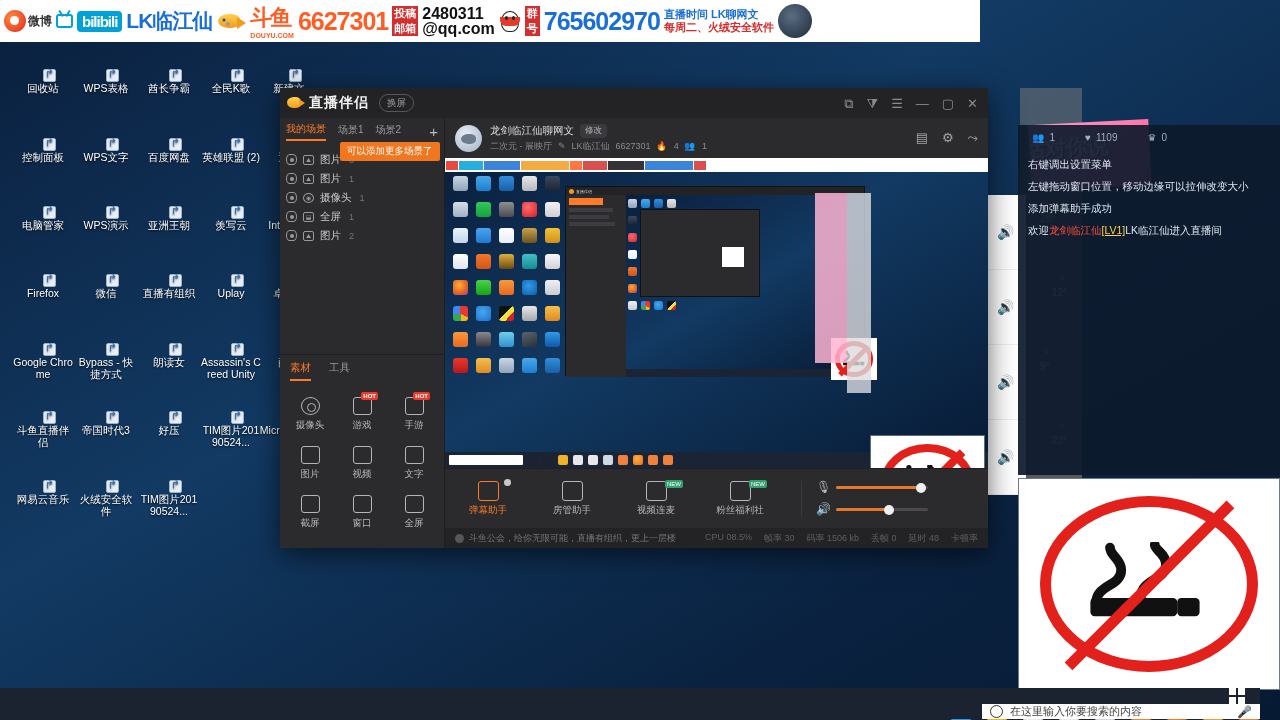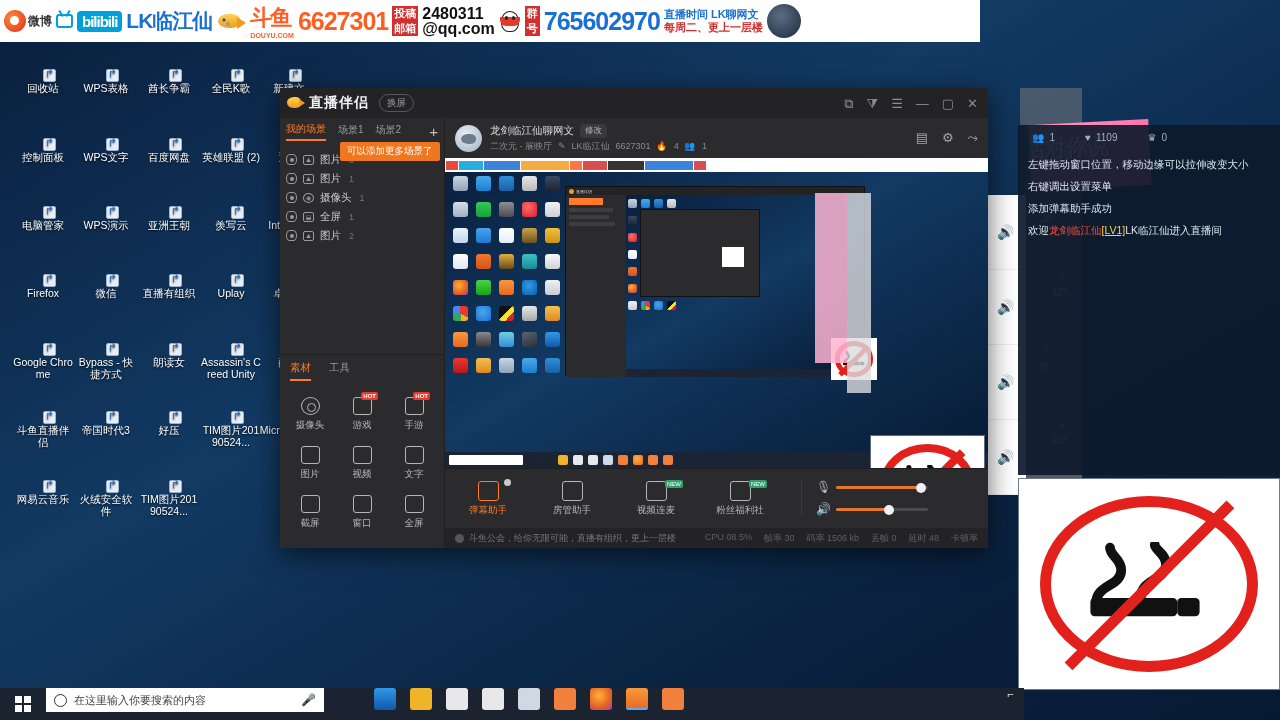--- a/index.html
+++ b/index.html
@@ -168,21 +168,21 @@
   .tpt{position:absolute;width:5px;height:5px;border-radius:50%;background:#e05a6b;}
   .tlb{position:absolute;}
 
   
   #grey{position:absolute;left:1020px;top:88px;width:62px;height:400px;background:rgba(120,120,124,.55);z-index:18;}
 
   
   #bignos{position:absolute;left:1018px;top:478px;width:262px;height:212px;background:#fff;border:1px solid #6c7a8a;z-index:26;}
 
   
-  #taskbar{position:absolute;left:0;bottom:0;width:1024px;height:32px;background:#1b2330;display:flex;align-items:flex-start;z-index:60;}
+  #taskbar{position:absolute;left:0;bottom:0;width:1260px;height:32px;background:#1b2330;display:flex;align-items:flex-end;z-index:60;flex-direction:column;}
   #startbtn{width:46px;height:32px;display:flex;align-items:center;justify-content:center;}
   .winlogo{width:16px;height:16px;display:grid;grid-template-columns:1fr 1fr;grid-template-rows:1fr 1fr;gap:2px;}
   .winlogo i{background:#fff;display:block;}
   #searchbox{width:278px;height:24px;background:#fff;display:flex;align-items:center;padding:0 8px;gap:7px;}
   #searchbox .circ{width:13px;height:13px;border:1.6px solid #333;border-radius:50%;flex:0 0 13px;}
   #searchbox .ph{font-size:11px;color:#444;flex:1;}
   #searchbox .mic{font-size:12px;color:#444;}
   #tb-icons{display:flex;align-items:center;gap:14px;padding-left:14px;}
   .tbi{width:22px;height:22px;border-radius:3px;position:relative;}
   .tbi.sel{box-shadow:inset 0 -2px 0 #5aa9ff;background:#2e3b4e;}
@@ -269,21 +269,21 @@
       </span>
     <span>
       <span class="bn-redlbl" style="display:block">群</span>
       <span class="bn-redlbl" style="display:block">号</span>
     </span>
     <span class="bn-blue-num">765602970</span>
     <span>
       <span class="bn-rr" style="display:block">
         <span>直播时间</span> <span>LK聊网文</span>
       </span>
-      <span class="bn-rr" style="display:block">每周二、更上一层楼</span>
+      <span class="bn-rr" style="display:block">每周二、火绒安全软件</span>
     </span>
     <span class="bn-logo-r"></span>
   </div>
 
   <div id="grey"></div>
 
   <div id="pink">
     <span class="txt">话对你说</span>
   </div>
 
@@ -315,22 +315,22 @@
         <span class="cnt">
           <span>♥</span>
           <span>1109</span>
         </span>
         <span class="cnt">
           <span>♛</span>
           <span>0</span>
         </span>
       </div>
     <div id="danmu-msgs">
+        <div>右键调出设置菜单</div>
         <div>左键拖动窗口位置，移动边缘可以拉伸改变大小</div>
-        <div>右键调出设置菜单</div>
         <div>添加弹幕助手成功</div>
         <div><span>欢迎</span><span class="hi">龙剑临江仙</span><span class="lv">[LV1]</span><span>LK临江仙进入直播间</span></div>
       </div>
   </div>
 
   <div id="bignos">
     <div class="nosmoke">
       <div style="position:absolute;left:18%;top:30%;width:64%;height:40%;">
         <svg viewBox="0 0 100 60" style="width:100%;height:100%">
           <path d="M12 44 C12 30, 30 32, 30 20 C30 12, 22 10, 22 4" stroke="#111" stroke-width="7" fill="none" stroke-linecap="round"></path>

